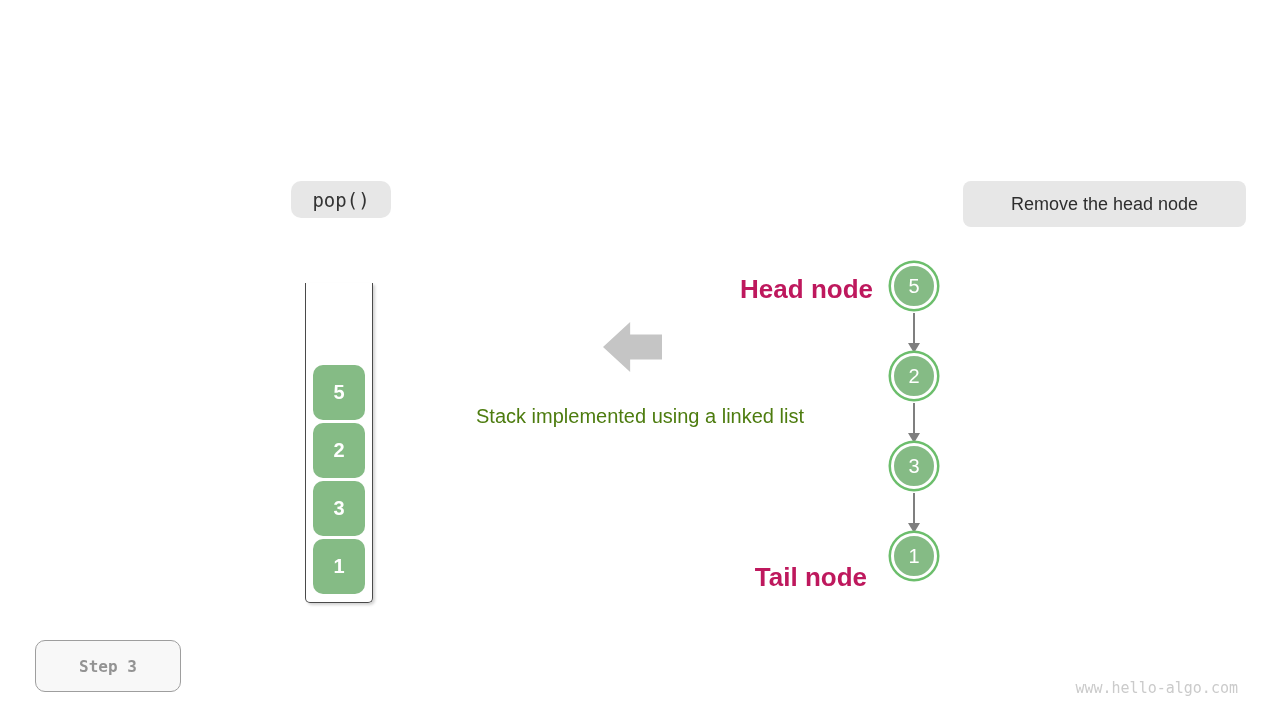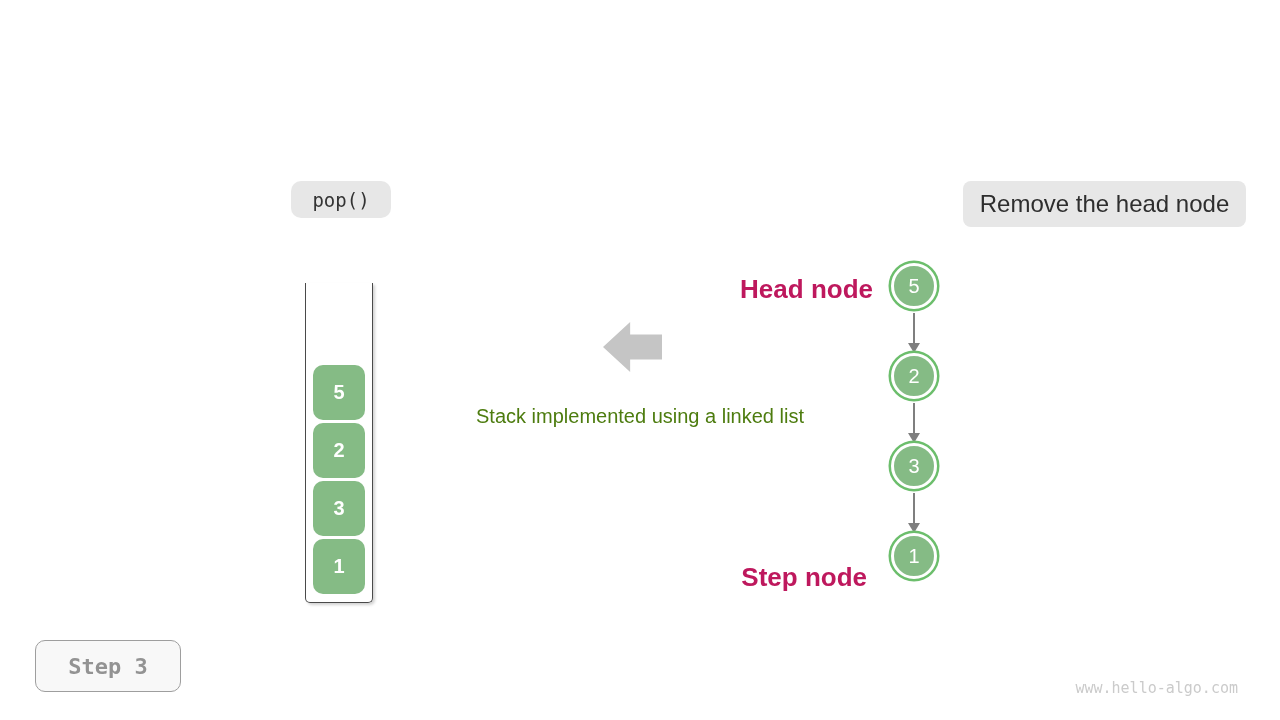--- a/index.html
+++ b/index.html
@@ -19,21 +19,21 @@
   .tag {
     position: absolute; display: flex; align-items: center; justify-content: center;
     background: var(--label-bg); color: #333333;
   }
   #pop-tag {
     left: 291px; top: 181px; width: 100px; height: 37px; border-radius: 10px;
     font-family: "DejaVu Sans Mono", monospace; font-size: 19px; color: #333333;
   }
   #remove-tag {
     left: 963px; top: 181px; width: 283px; height: 46px; border-radius: 8px;
-    font-size: 24px; color: #2E2E2E;
+    font-size: 18px; color: #2E2E2E;
   }
   #stack-container {
     position: absolute; left: 305px; top: 283px; width: 68px; height: 320px;
     border: 1.5px solid #4A4A4A; border-top: none; border-radius: 0 0 5px 5px;
     box-shadow: 2px 2px 3px rgba(0,0,0,0.18);
     display: flex; flex-direction: column; justify-content: flex-end; align-items: center;
     gap: 3px; padding-bottom: 8px;
   }
   .block {
     width: 52px; height: 55px; flex: 0 0 55px;
@@ -75,21 +75,21 @@
     position: absolute; width: 220px; text-align: right;
     transform: translateY(-50%);
     font-weight: bold; font-size: 26px; color: #be185d;
   }
   #head-label { left: 653px; top: 289px; }
   #tail-label { left: 647px; top: 577px; }
   #step-tag {
     position: absolute; left: 35px; top: 640px; width: 146px; height: 52px;
     background: #F8F8F8; border: 1.5px solid #9E9E9E; border-radius: 10px;
     color: #939393; font-family: "DejaVu Sans Mono", monospace;
-    font-weight: bold; font-size: 22px;
+    font-weight: bold; font-size: 16px;
     display: flex; align-items: center; justify-content: center;
   }
   #watermark {
     position: absolute; right: 42px; top: 679px;
     color: #CBCBCB; font-family: "DejaVu Sans Mono", monospace; font-size: 15px;
   }
 </style>
 </head>
 <body>
 
@@ -103,21 +103,21 @@
     <div class="block">3</div>
     <div class="block">1</div>
   </div>
 
 <div id="big-arrow"></div>
 
 <div id="caption">Stack implemented using a linked list</div>
 
 <div id="head-label" class="side-label">Head node</div>
 
-<div id="tail-label" class="side-label">Step node</div>
+<div id="tail-label" class="side-label">Tail node</div>
 
 <div id="list">
     <div class="node">5</div>
     <div class="connector">
       <div class="line"></div>
       <div class="head"></div>
     </div>
     <div class="node">2</div>
     <div class="connector">
       <div class="line"></div>

